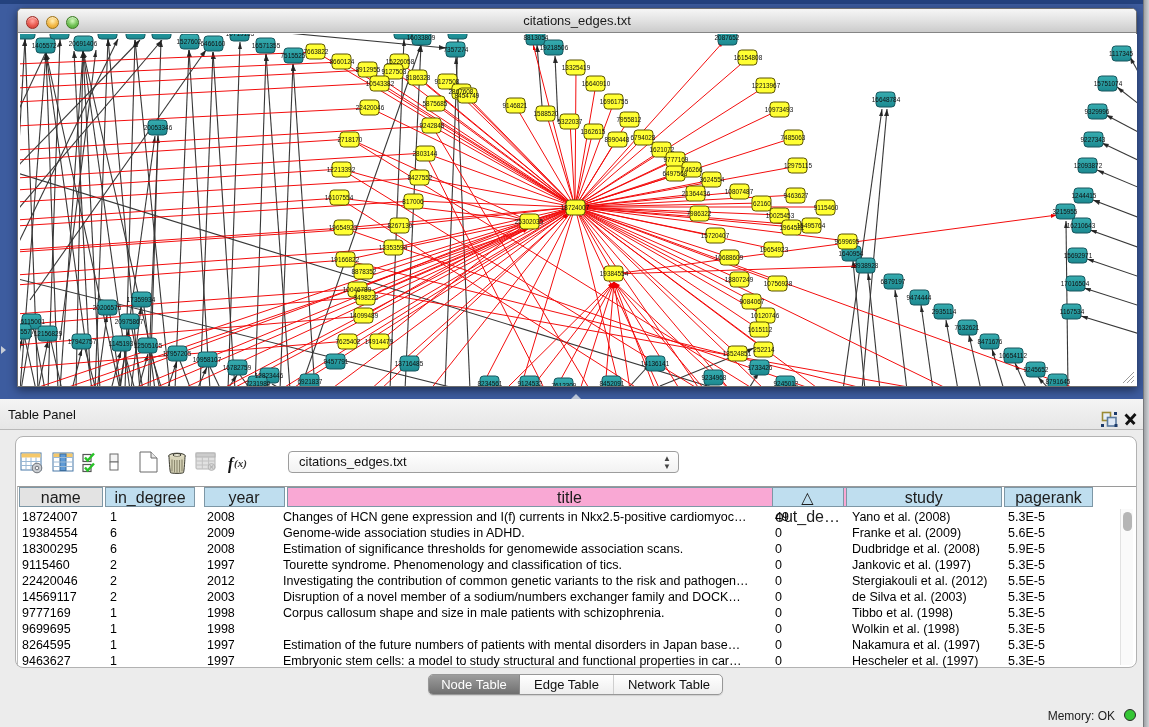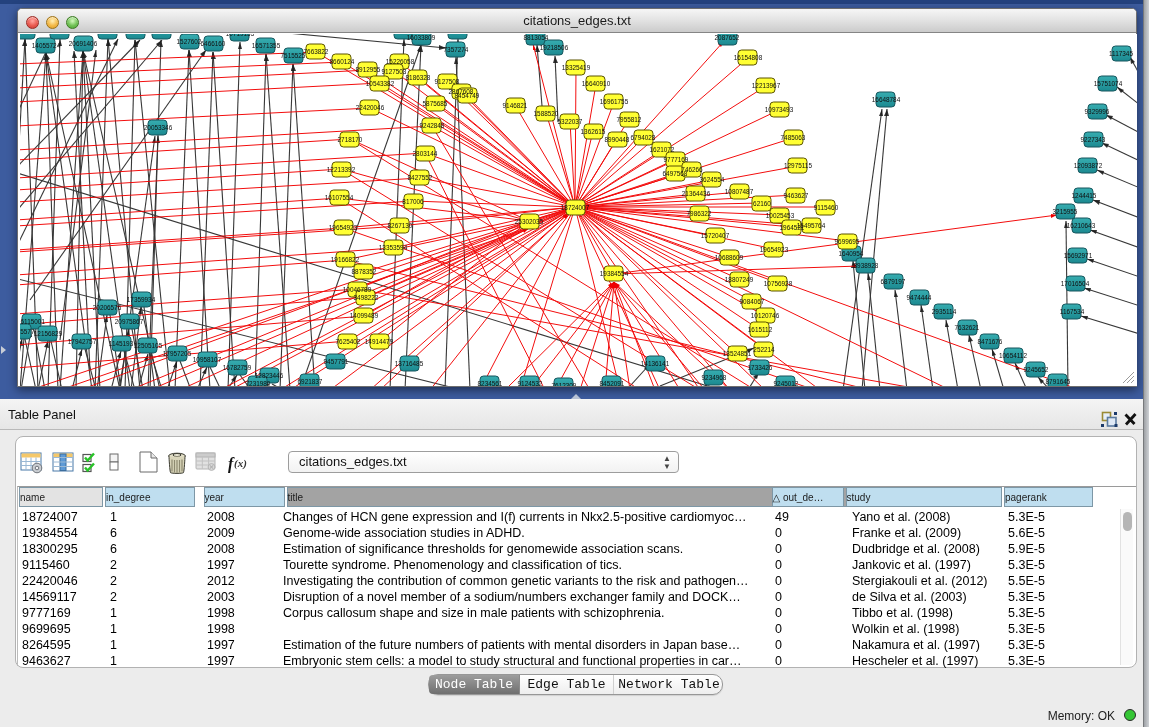--- a/index.html
+++ b/index.html
@@ -17,27 +17,27 @@
 #grip { position:absolute; right:2px; bottom:2px; width:13px; height:13px; }
 #lefttri { position:absolute; left:1px; top:346px; width:0; height:0; border-top:4px solid transparent; border-bottom:4px solid transparent; border-left:5px solid #c8cdd6; }
 #rightstrip { position:absolute; right:0; top:0; width:6px; height:727px; background:linear-gradient(90deg,#9ea1a5,#cfd2d6); border-left:1px solid #77797c; }
 #tphead { position:absolute; left:0; top:399px; width:1143px; height:31px; background:linear-gradient(#f4f4f4,#e6e6e6); border-bottom:1px solid #b9b9b9; }
 #tphead span { position:absolute; left:8px; top:8px; font-size:13px; color:#111;text-align:center; }
 #notch { position:absolute; left:571px; top:394px; width:0; height:0; border-left:5px solid transparent; border-right:5px solid transparent; border-bottom:5px solid #b8c2d4; }
 #panel { position:absolute; left:15px; top:436px; width:1122px; height:232px; background:#fff; border:1px solid #b2b2b2; border-radius:8px; }
 #combo { position:absolute; left:272px; top:14px; width:391px; height:22px; background:linear-gradient(#ffffff,#f2f2f2); border:1px solid #9d9d9d; border-radius:4px; font-size:13px; color:#111; line-height:20px; padding-left:10px; }
 #combo .ar { position:absolute; right:7px; top:3px; font-size:8px; color:#444; line-height:8px; }
 #tablewrap { position:absolute; left:1px; top:49px; width:1119px; height:180px; border-top:1px solid #9a9a9a; border-left:1px solid #bbbbbb; }
-.hc { position:absolute; top:0; height:20px; border:1px solid #7d97a6; font-size:10px; color:#1c1c1c; text-align:left; line-height:19px; }
+.hc { position:absolute; top:0; height:20px; border:1px solid #7d97a6; font-size:16px; color:#1c1c1c; text-align:center; line-height:19px; }
 #thead { position:absolute; left:0; top:0; width:1119px; height:21px; }
 .tr { position:absolute; left:0; width:1119px; height:16px; font-size:12.5px; color:#000; }
 .tr span { position:absolute; top:1px; white-space:pre; }
 #vscroll { position:absolute; right:3px; top:22px; width:13px; height:156px; background:#fafafa; border-left:1px solid #e2e2e2; }
 #vthumb { position:absolute; left:2px; top:3px; width:9px; height:19px; background:#b5b5b5; border-radius:5px; }
-#tabs { position:absolute; left:428px; top:674px; width:295px; height:21px; border:1px solid #979797; border-radius:10px; background:linear-gradient(#ffffff,#eeeeee); box-shadow:0 1px 1px rgba(0,0,0,.12);font-family:Liberation Mono, monospace; }
+#tabs { position:absolute; left:428px; top:674px; width:295px; height:21px; border:1px solid #979797; border-radius:5px; background:linear-gradient(#ffffff,#eeeeee); box-shadow:0 1px 1px rgba(0,0,0,.12); }
 .tab { position:absolute; top:0; height:19px; font-size:13px; line-height:19px; text-align:center; color:#111; }
 #tab1 { left:0; width:91px; background:linear-gradient(#9d9d9d,#6f6f6f); color:#fff; border-radius:4px 0 0 4px; border-right:1px solid #8b8b8b; }
 #tab2 { left:92px; width:91px; }
 #tab3 { left:184px; width:111px; border-left:1px solid #cfcfcf; }
 #status { position:absolute; right:34px; top:709px; font-size:12px; color:#222; }
 #memdot { position:absolute; right:13px; top:709px; width:12px; height:12px; border-radius:50%; background:#35c635; border:1.5px solid #2b2b2b; }
 #tpicons { position:absolute; right:12px; top:408px; width:40px; height:16px; }
 </style></head>
 <body>
 <div id="root">
@@ -829,21 +829,21 @@
 
 <text x="212" y="19" font-family="Liberation Serif, serif" font-style="italic" font-weight="bold" font-size="16" fill="#111">f</text>
 <text x="218" y="17" font-family="Liberation Serif, serif" font-style="italic" font-weight="bold" font-size="11" fill="#333">(x)</text>
 </svg>
     <div id="combo">citations_edges.txt<span class="ar">▲<br>▼</span></div>
     <div id="tablewrap">
       <div id="thead">
           <div class="hc" style="left:1px;width:83.5px;background:#e3e3e3">name</div>
           <div class="hc" style="left:87px;width:90px;background:#bfdeef">in_degree</div>
           <div class="hc" style="left:185.5px;width:81.0px;background:#bfdeef">year</div>
-          <div class="hc" style="left:268.5px;width:566px;background:#a3a3a3">title</div>
+          <div class="hc" style="left:268.5px;width:566px;background:#f9a8d4">title</div>
           <div class="hc" style="left:753.5px;width:72.0px;background:#bfdeef">△ out_de…</div>
           <div class="hc" style="left:827.5px;width:156.5px;background:#bfdeef">study</div>
           <div class="hc" style="left:986px;width:89px;background:#bfdeef">pagerank</div>
         </div>
       <div class="tr" style="top:22px">
           <span style="left:4px">18724007</span>
           <span style="left:92px">1</span>
           <span style="left:189px">2008</span>
           <span style="left:265px">Changes of HCN gene expression and I(f) currents in Nkx2.5-positive cardiomyoc…</span>
           <span style="left:757px">49</span>

